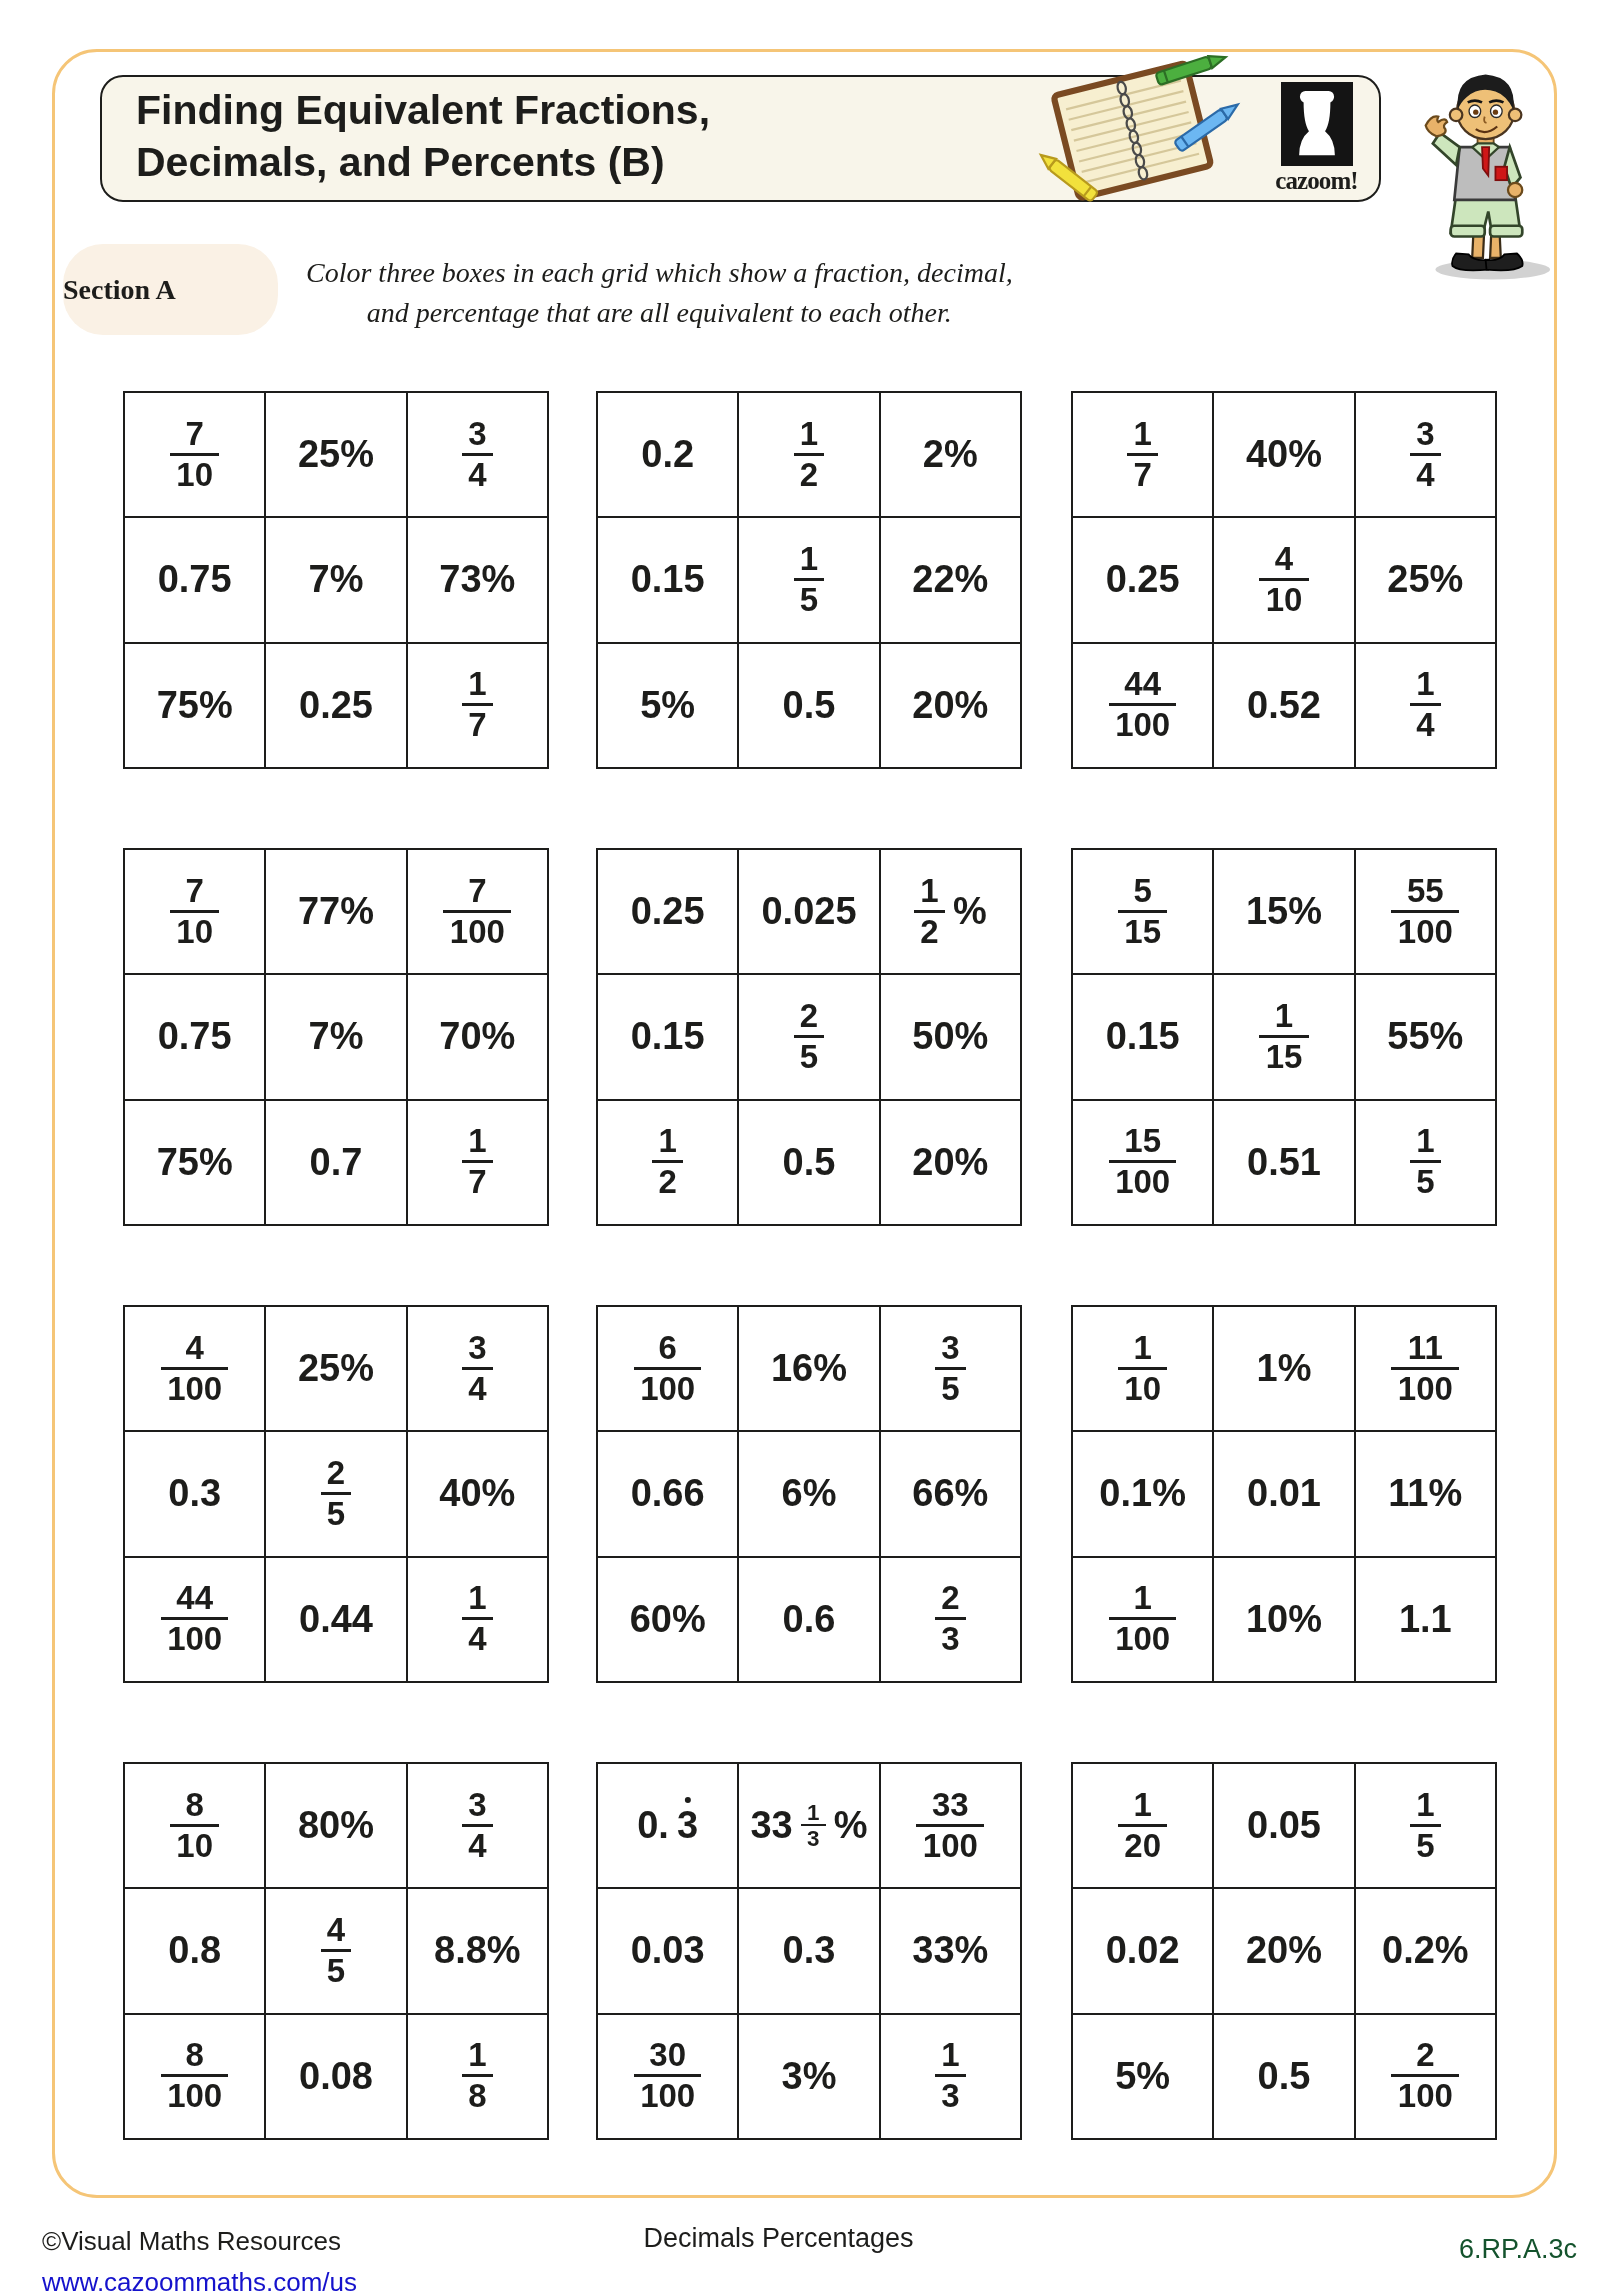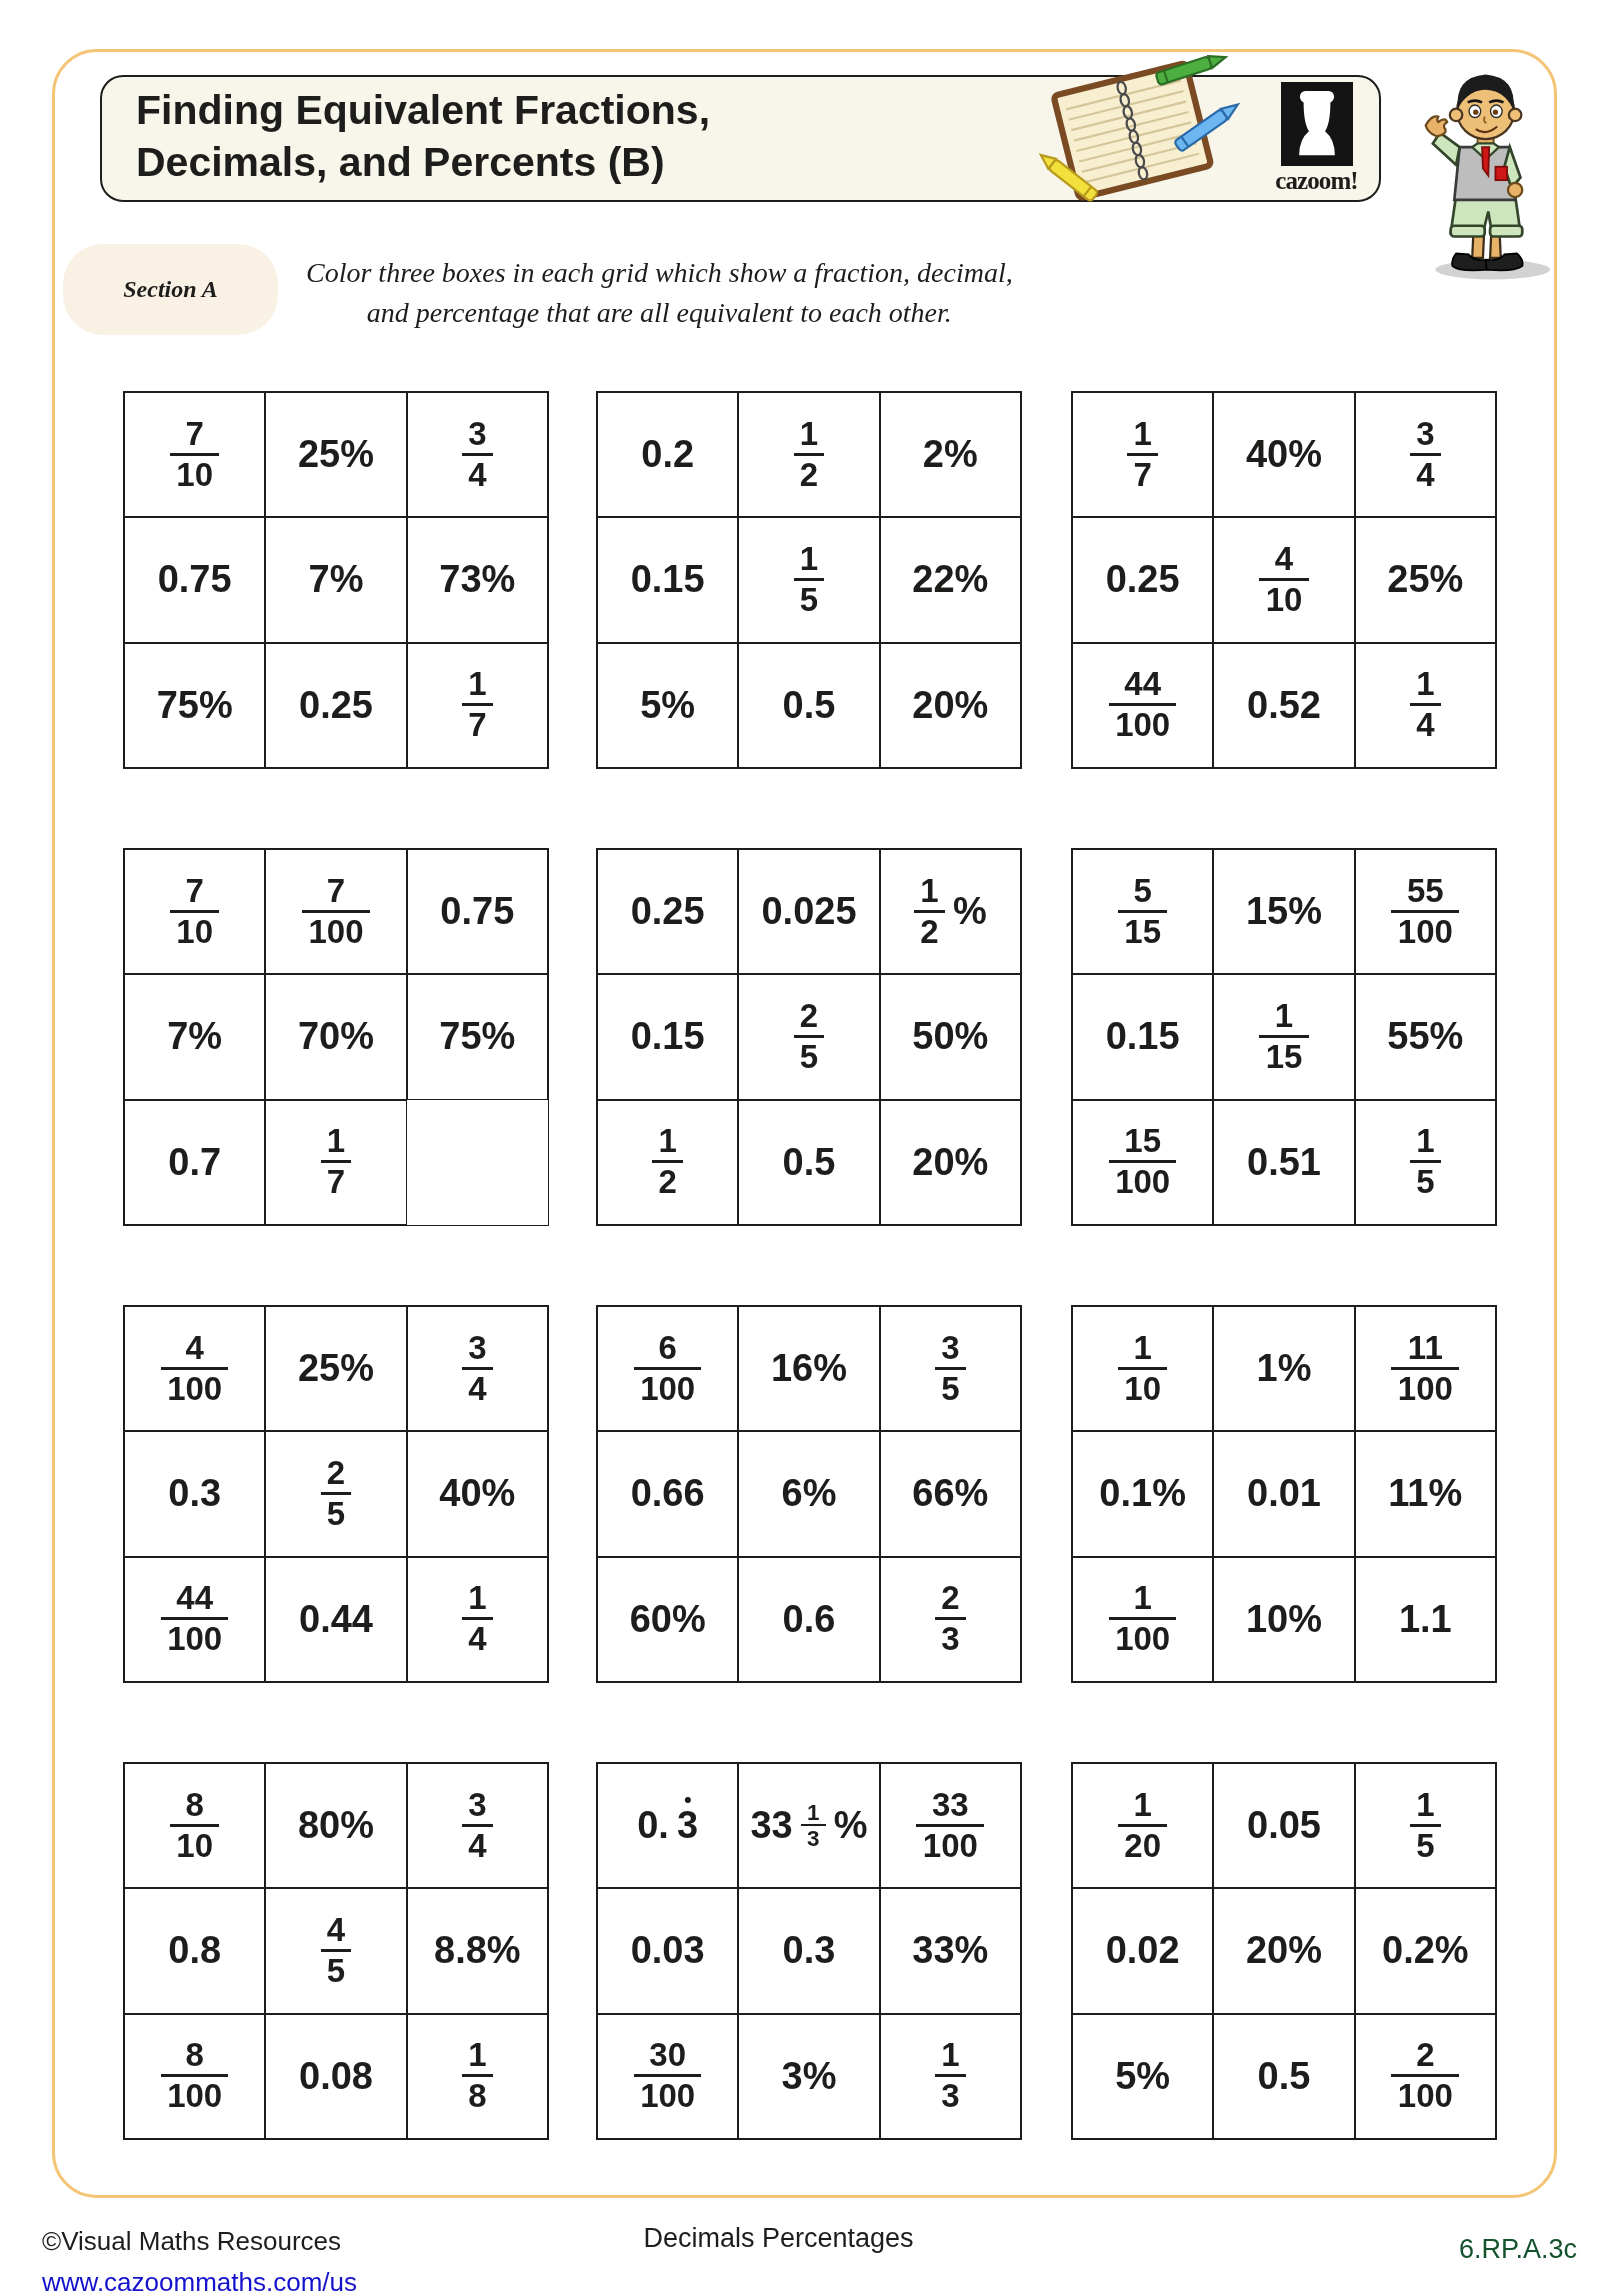--- a/index.html
+++ b/index.html
@@ -20,22 +20,22 @@
              background:var(--cream);border:2.7px solid var(--ink);border-radius:23px;box-sizing:border-box;}
   .title{position:absolute;left:136px;top:84px;font-weight:bold;font-size:41px;line-height:52px;}
 
   .notebook{position:absolute;left:1021px;top:38px;width:224px;height:184px;}
   .logo{position:absolute;left:1254px;top:82px;width:125px;text-align:center;}
   .logo-square{width:72px;height:84px;background:#141414;margin:0 auto;}
   .logo-text{font-family:"Liberation Serif",serif;font-weight:bold;font-size:25px;margin-top:0.9px;letter-spacing:-0.9px;}
   .mascot{position:absolute;left:1406px;top:61px;width:161px;height:224px;}
 
   .section-badge{position:absolute;left:63px;top:244px;width:215px;height:91px;background:var(--badge);
-                 border-radius:40px;display:flex;align-items:center;justify-content:center;
-                 font-family:"Liberation Serif",serif;font-weight:bold;font-style:italic;font-size:24px;}
+                 border-radius:40px;display:flex;align-items:center;justify-content:flex-start;
+                 font-family:"Liberation Serif",serif;font-weight:bold;font-size:28px;}
   .instruction{position:absolute;left:306px;top:253px;font-family:"Liberation Serif",serif;
                font-style:italic;font-size:28px;line-height:40px;text-align:center;}
 
   .grid{position:absolute;width:424px;height:376px;display:grid;
         grid-template-columns:repeat(3,1fr);grid-template-rows:repeat(3,1fr);
         border:1.8px solid var(--ink);background:#fff;}
   .gc1{left:123px}.gc2{left:596px}.gc3{left:1071px}
   .gr1{top:391px}.gr2{top:848px}.gr3{top:1305px}.gr4{top:1762px}
   .cell{border:0.9px solid var(--ink);display:flex;align-items:center;justify-content:center;
         font-weight:bold;font-size:38px;background:#fff;}
@@ -344,20 +344,25 @@
       <div class="cell">
         <span class="cellrow">
           <span class="frac">
             <span class="fn">7</span>
             <span class="fd">10</span>
           </span>
         </span>
       </div>
       <div class="cell">
         <span class="cellrow">
+          <span>77%</span>
+        </span>
+      </div>
+      <div class="cell">
+        <span class="cellrow">
           <span class="frac">
             <span class="fn">7</span>
             <span class="fd">100</span>
           </span>
         </span>
       </div>
       <div class="cell">
         <span class="cellrow">
           <span>0.75</span>
         </span>

